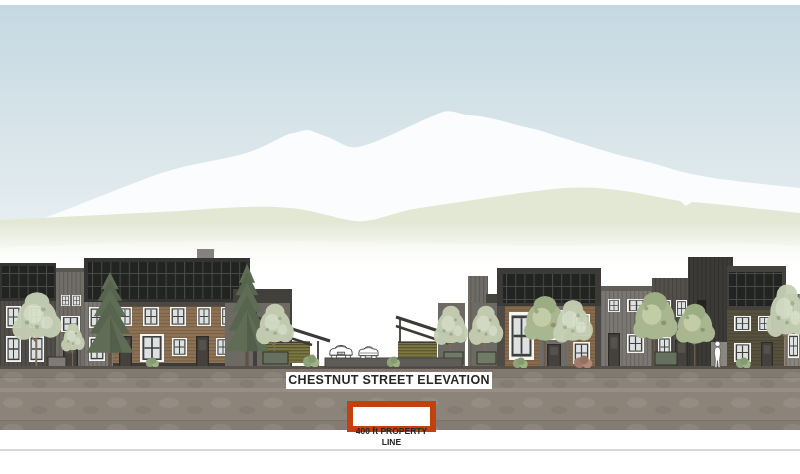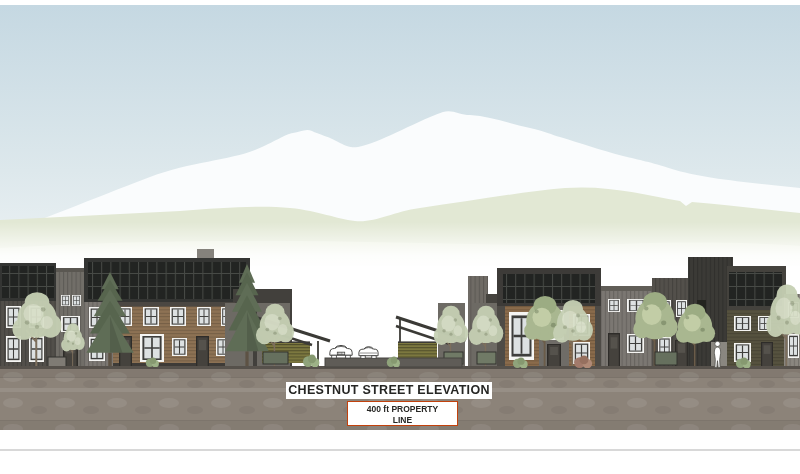--- a/index.html
+++ b/index.html
@@ -6,27 +6,27 @@
   #stage{
     position:relative;width:800px;height:474px;background:#ffffff;overflow:hidden;
     font-family:"Liberation Sans", sans-serif;
   }
   #scene{position:absolute;left:0;top:0;width:800px;height:474px;display:block;}
   .label-box{
     position:absolute;background:#ffffff;color:#262624;text-align:center;
     font-weight:bold;box-sizing:border-box;
   }
   #title-box{
-    left:286px;top:382px;width:206px;height:17px;
+    left:286px;top:372px;width:206px;height:17px;
     font-size:12.5px;line-height:17px;letter-spacing:0.3px;
   }
   #property-box{
-    left:347px;top:401px;width:111px;height:25px;
-    font-size:8.5px;line-height:11px;padding-top:2px;
-    border:1px solid #c2410c;
+    left:347px;top:401px;width:89px;height:25px;
+    font-size:8.5px;line-height:11px;padding-top:19px;
+    border:6px solid #c2410c;
   }
 </style>
 </head>
 <body>
 
 <div id="stage">
 <svg id="scene" viewBox="0 0 800 474" xmlns="http://www.w3.org/2000/svg">
   <defs>
     <linearGradient id="skyG" x1="0" y1="0" x2="0" y2="1">
       <stop offset="0" stop-color="#c5d8e2"></stop>

